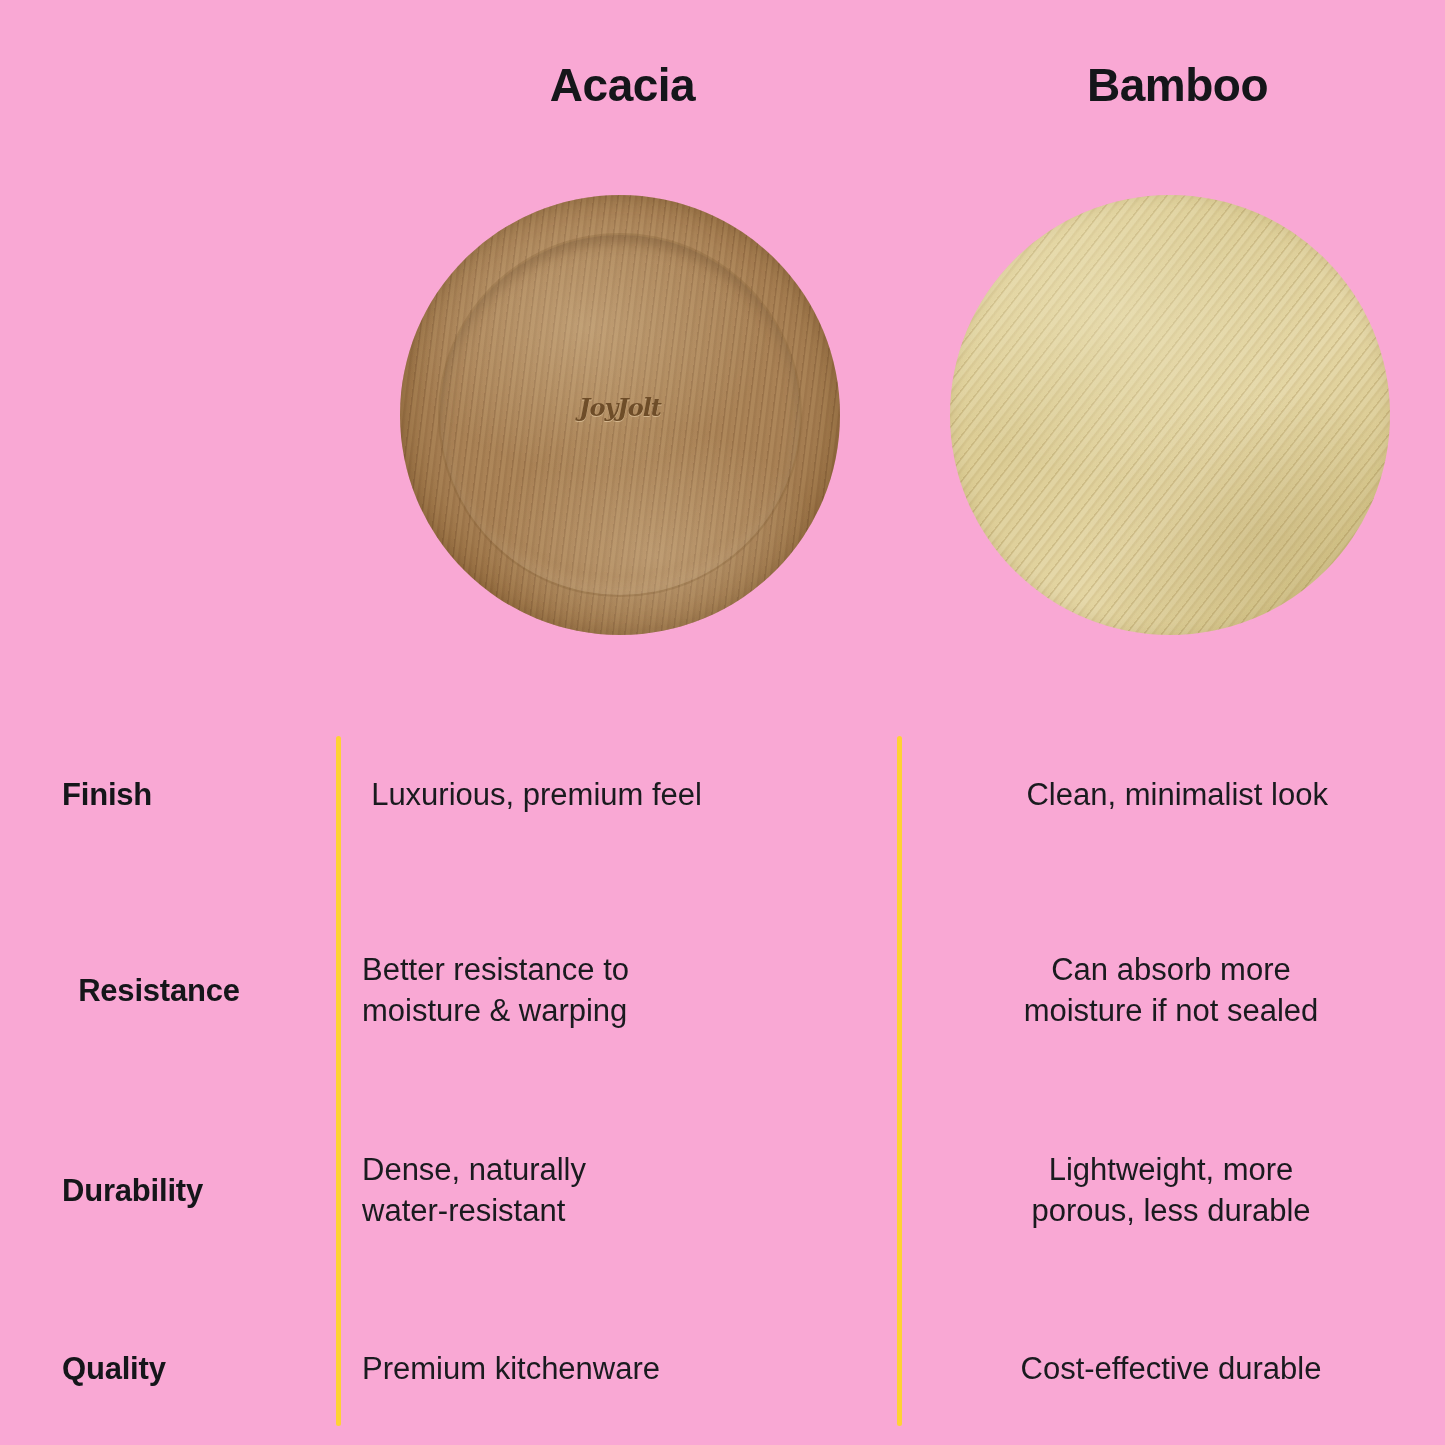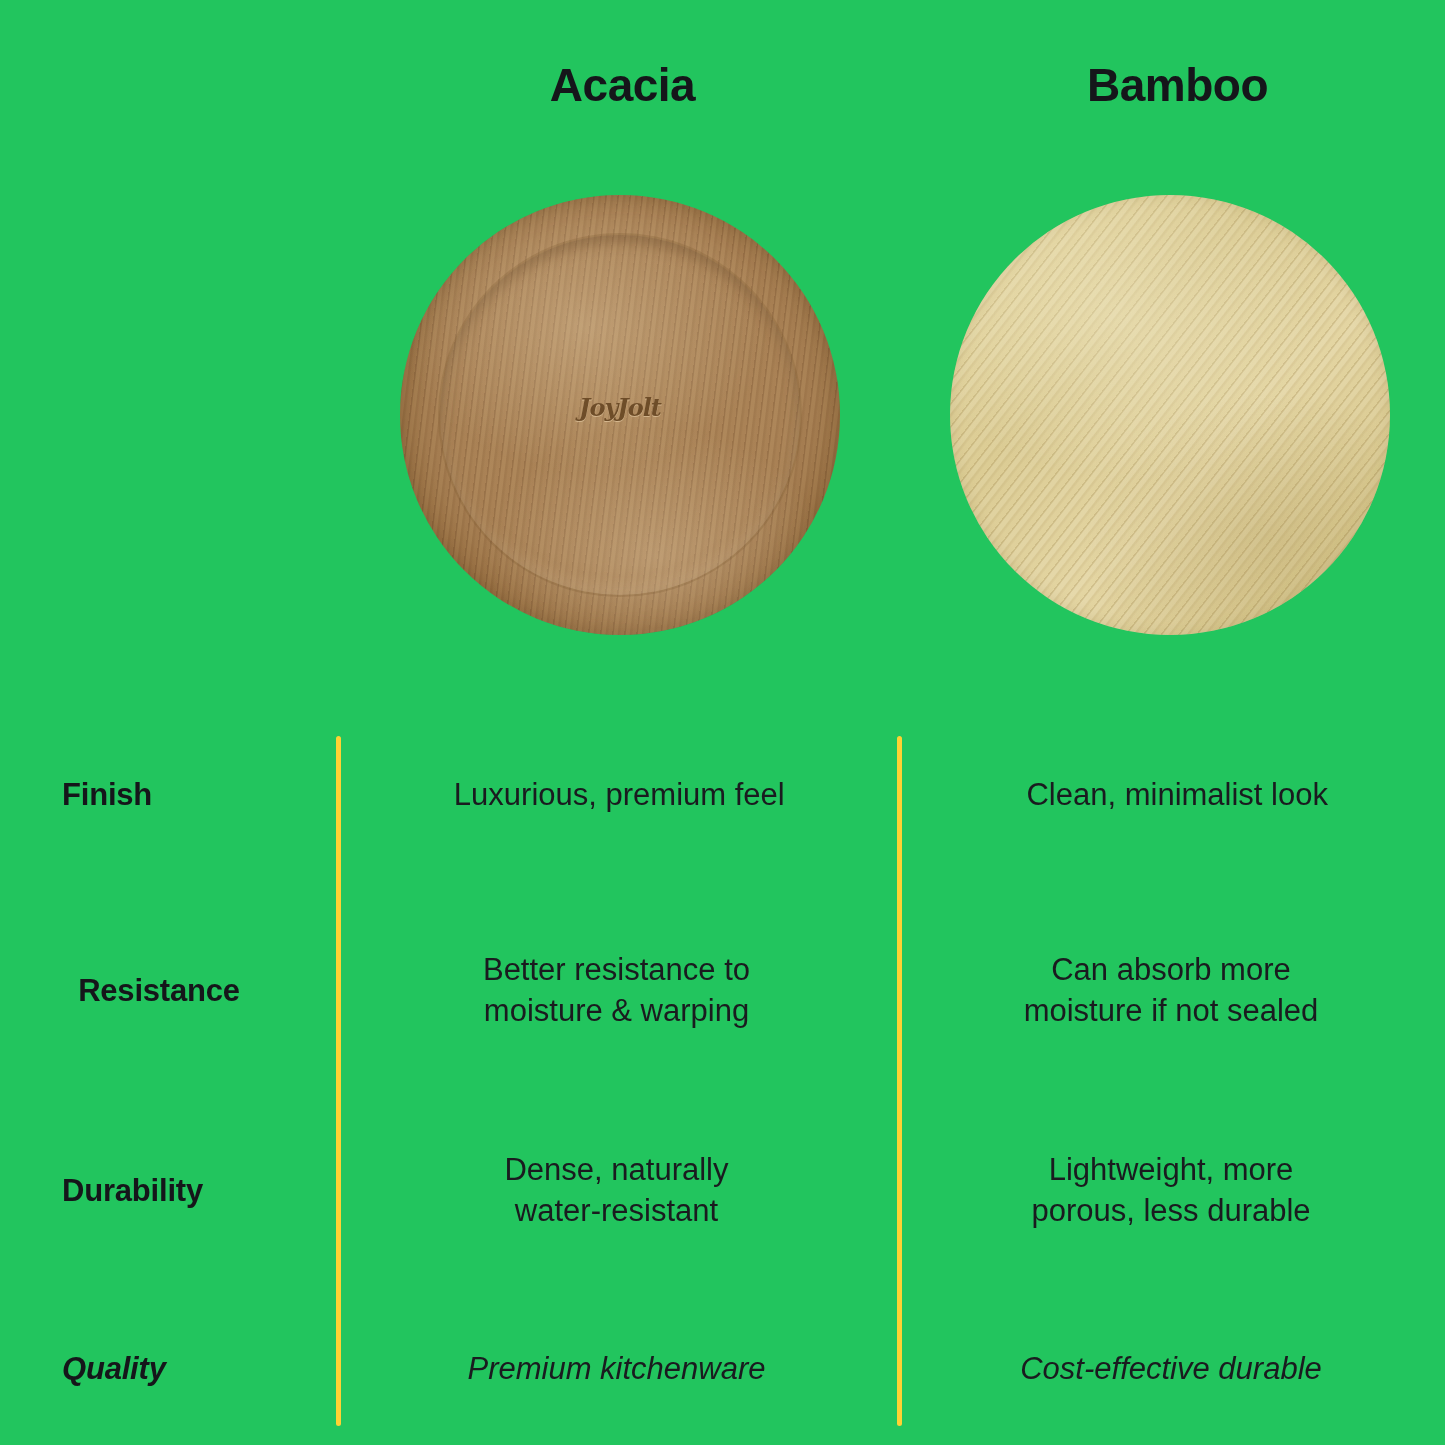--- a/index.html
+++ b/index.html
@@ -11,21 +11,21 @@
     height: 1445px;
     background: #fdf6dc;
     font-family: "Liberation Sans", sans-serif;
     color: #17181b;
     overflow: hidden;
   }
   .page {
     position: relative;
     width: 1445px;
     height: 1445px;
-    background: #22c55e;
+    background: #f9a8d4;
   }
 
   
   .col-header {
     position: absolute;
     top: 58px;
     font-size: 46px;
     font-weight: 700;
     letter-spacing: -0.5px;
     text-align: center;
@@ -182,38 +182,37 @@
     font-weight: 700;
     line-height: 1.28;
     color: #15161a;
     letter-spacing: -0.2px;
   }
   .cell-label.two-line { text-align: center; padding-left: 0; padding-right: 18px; }
   .cell-a {
     width: 561px;
     padding: 0 26px;
     box-sizing: border-box;
-    text-align: center;
     font-size: 31px;
     line-height: 1.32;
     color: #1a1b1f;
   }
   .cell-b {
     width: 548px;
     padding: 0 26px;
     box-sizing: border-box;
     text-align: center;
     font-size: 31px;
     line-height: 1.32;
     color: #1a1b1f;
   }
   #row-0 { top: 22px; height: 110px; gap: 16px; }
   #row-1 { top: 208px; height: 130px; }
   #row-2 { top: 408px; height: 130px; }
-  #row-3 { top: 596px; height: 110px; font-style: italic; }
+  #row-3 { top: 596px; height: 110px; }
 </style>
 </head>
 <body>
 
 <div class="page">
 
   <div class="col-header" id="hdr-acacia">Acacia</div>
   <div class="col-header" id="hdr-bamboo">Bamboo</div>
 
   <div class="plate-wrap" id="plate-acacia-wrap">

